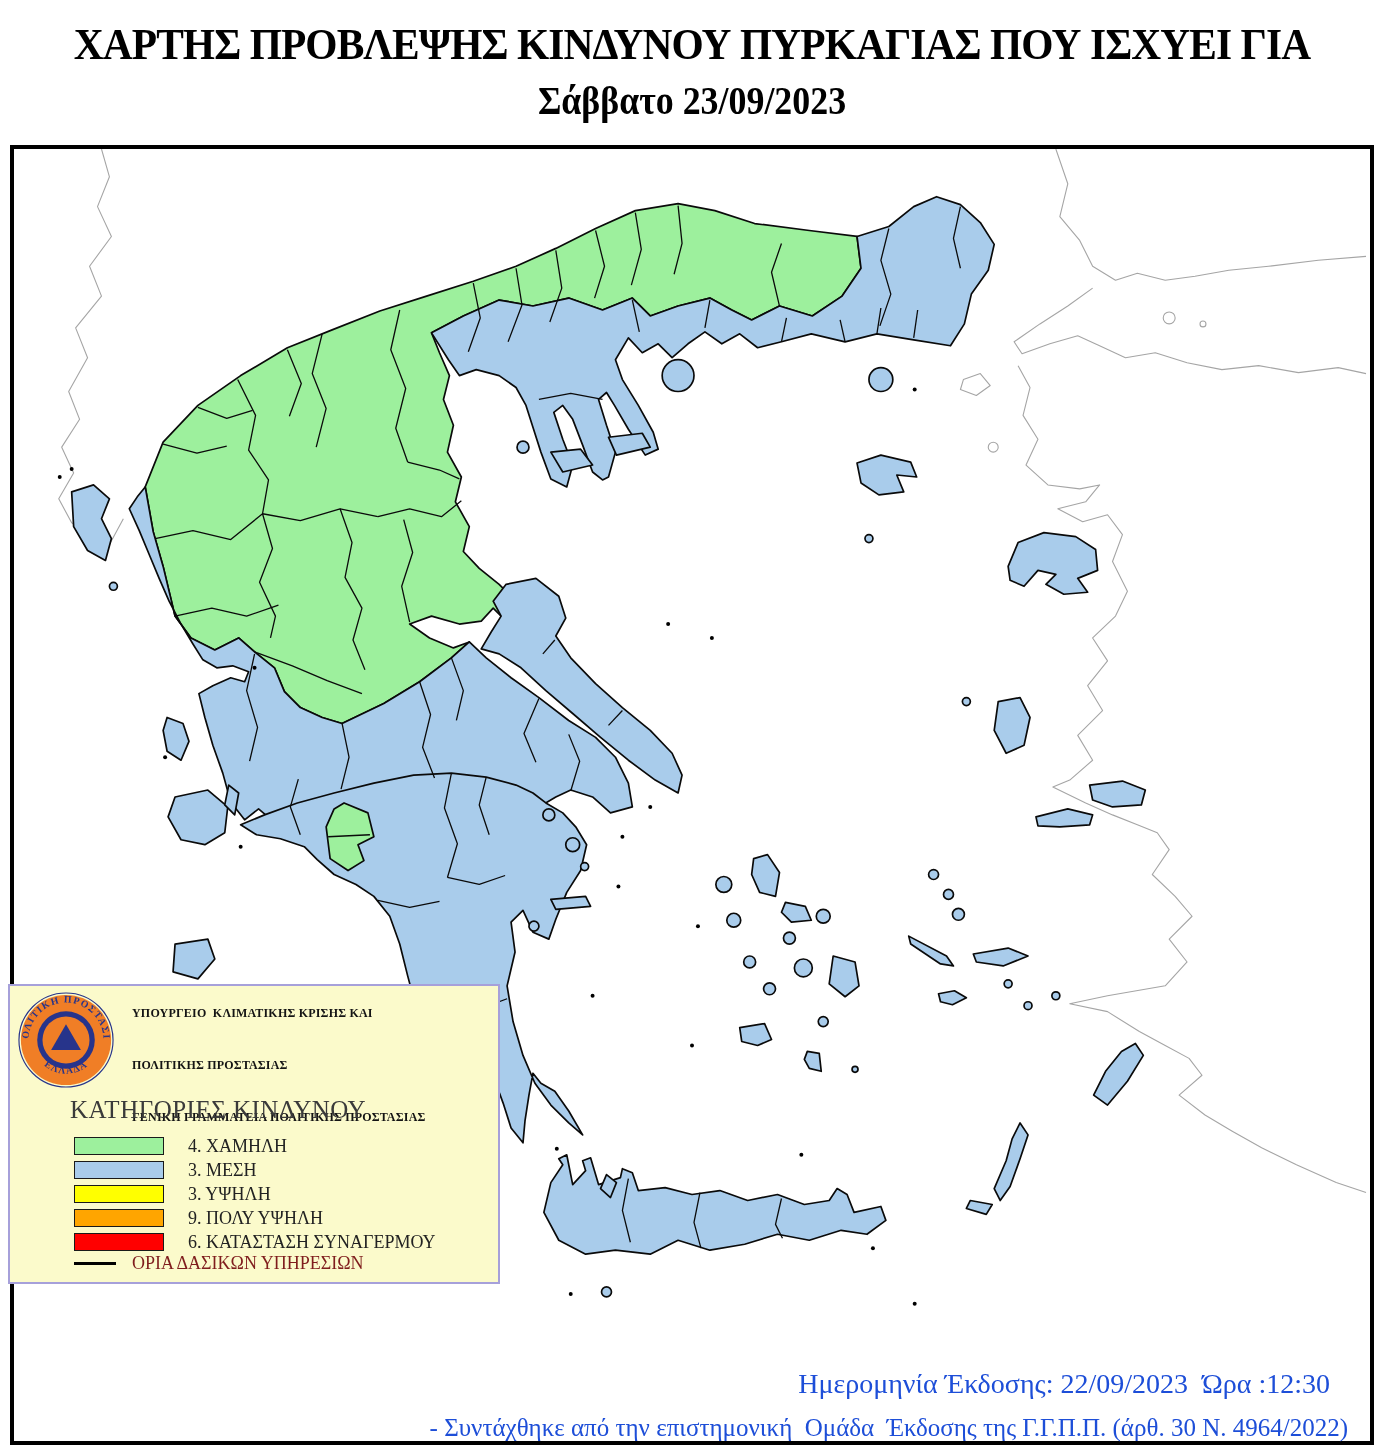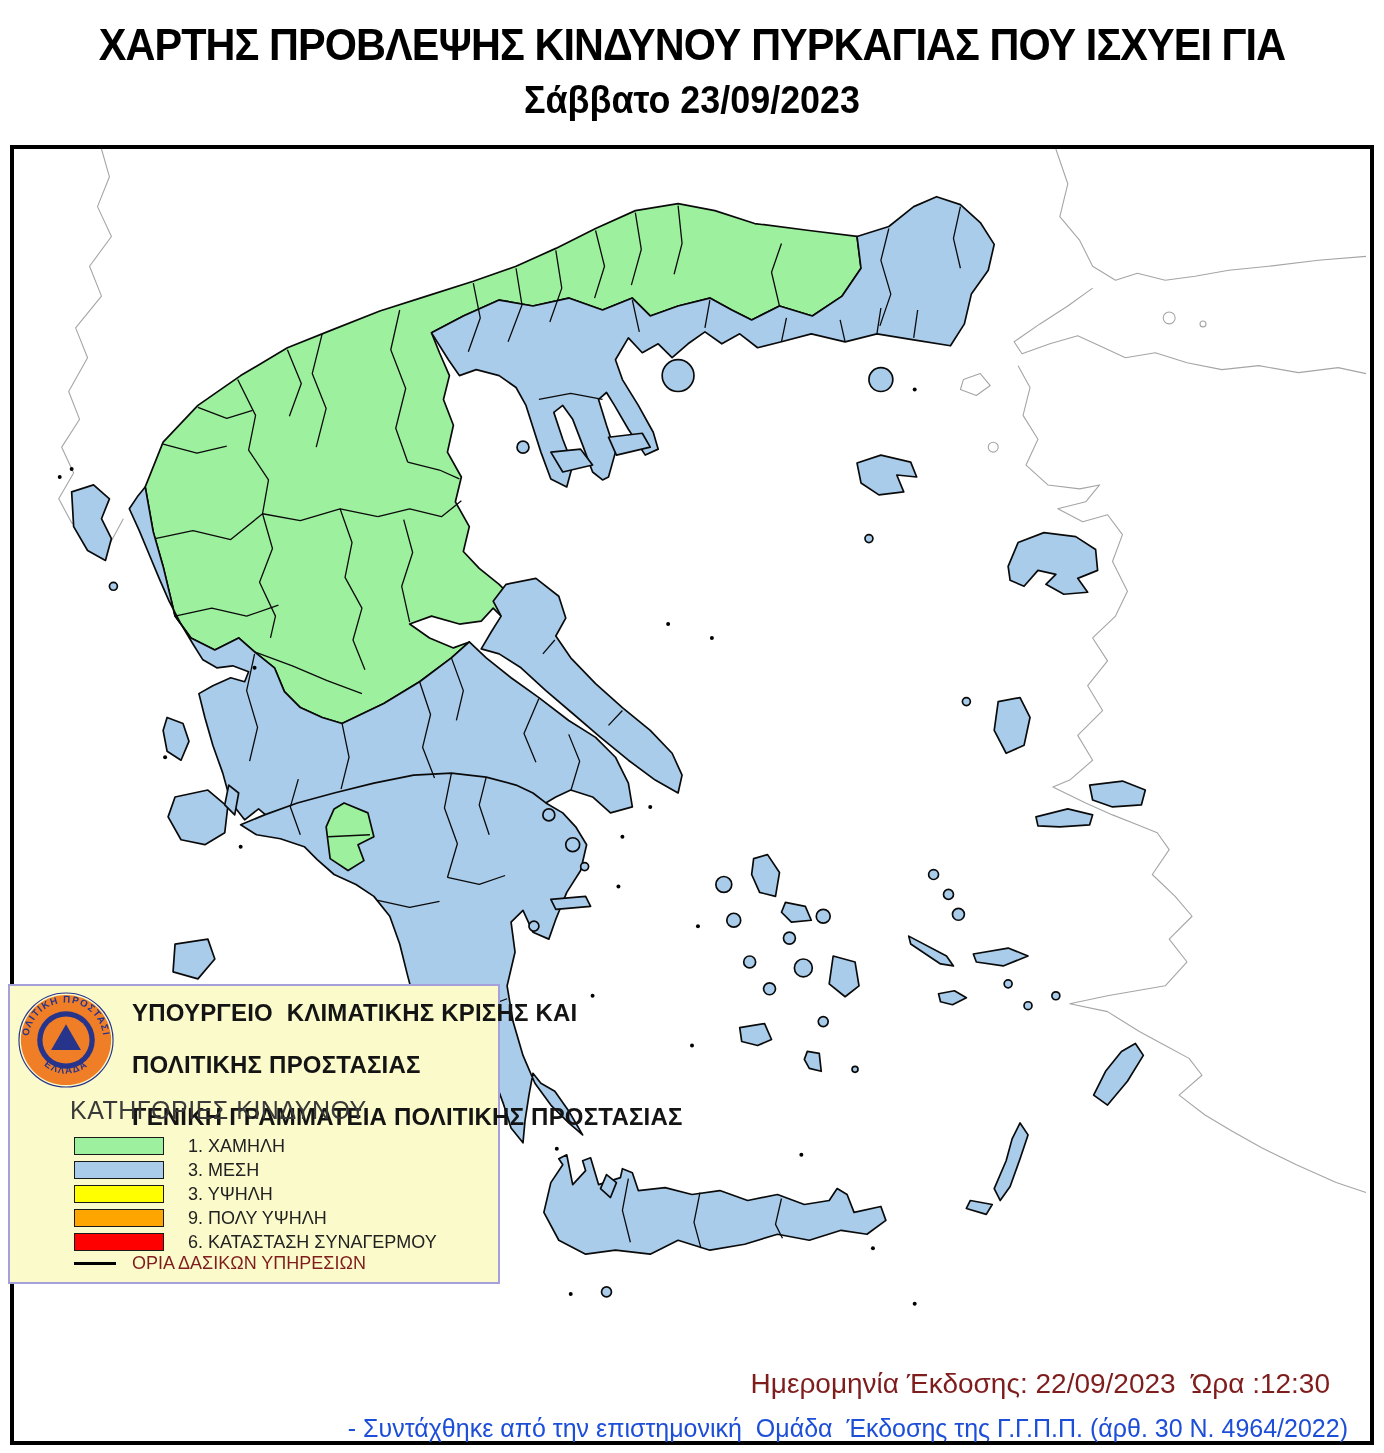--- a/index.html
+++ b/index.html
@@ -1,50 +1,50 @@
 <!DOCTYPE html>
 <html><head>
 <meta charset="utf-8">
 <style>
   html,body{margin:0;padding:0;background:#fff;width:1384px;height:1453px;overflow:hidden;
     font-family:"Liberation Sans","DejaVu Sans",sans-serif;}
-  #page{position:relative;width:1384px;height:1190px;background:#fff;}
+  #page{position:relative;width:1384px;height:1190px;background:#fff;font-family:Liberation Serif, serif;}
 
   
   #title-wrap{position:absolute;top:20px;left:0;width:100%;text-align:center;color:#000;
     transform:scaleX(0.92);transform-origin:50% 0;}
   #title-line1{font-size:45px;font-weight:bold;letter-spacing:-1px;line-height:1.1;}
   #title-line2{font-size:39px;font-weight:bold;margin-top:8px;}
 
   
   #map-frame{position:absolute;left:10px;top:145px;width:1364px;height:1300px;
     border:4px solid #000;box-sizing:border-box;background:#fff;}
   #map-svg{display:block;width:100%;height:100%;}
   .region{stroke:#0a0a0a;stroke-width:1.7;stroke-linejoin:round;}
   .innerline{fill:none;stroke:#0a0a0a;stroke-width:1.3;stroke-linejoin:round;}
   .coast{fill:none;stroke-width:1.1;stroke-linejoin:round;}
   .islet{stroke:none;}
 
   
   #legend{position:absolute;left:8px;top:984px;width:492px;height:300px;
     border:2px solid #a6a0da;box-sizing:border-box;}
   #logo{position:absolute;left:8px;top:6px;width:96px;height:96px;}
-  #ministry{position:absolute;left:122px;top:14px;font-size:24px;font-weight:bold;
+  #ministry{position:absolute;left:122px;top:14px;font-size:12px;font-weight:bold;
     line-height:26px;color:#141414;letter-spacing:0.2px;white-space:pre;}
   #cat-title{position:absolute;left:60px;top:110px;font-size:25px;color:#3a3a3a;letter-spacing:0.5px;}
   #legend-items{position:absolute;left:64px;top:150px;}
   .legend-row{display:flex;align-items:center;margin-bottom:4px;height:20px;}
   .swatch{width:90px;height:18px;border:1px solid #1a1a1a;box-sizing:border-box;}
   .legend-label{margin-left:24px;font-size:18px;color:#222;white-space:pre;}
   #boundary-row{position:absolute;left:64px;top:266px;display:flex;align-items:center;height:22px;}
   #boundary-line{width:42px;height:3px;background:#000;}
   #boundary-label{margin-left:16px;font-size:18px;color:#7f1d1d;}
 
   
-  #issue-line{position:absolute;right:54px;top:1368px;font-size:28px;color:#7f1d1d;white-space:pre;}
+  #issue-line{position:absolute;right:54px;top:1368px;font-size:28px;color:#1d4ed8;white-space:pre;}
   #credit-line{position:absolute;right:36px;top:1414px;font-size:25px;color:#1d4ed8;white-space:pre;}
 
   #logo text{font-weight:bold;letter-spacing:1.3px;}
 </style>
 </head>
 <body>
 
 <div id="page">
 
   <div id="title-wrap">
@@ -249,21 +249,21 @@
 
     <div id="ministry"><span>ΥΠΟΥΡΓΕΙΟ  ΚΛΙΜΑΤΙΚΗΣ ΚΡΙΣΗΣ ΚΑΙ</span><br>
 <span>ΠΟΛΙΤΙΚΗΣ ΠΡΟΣΤΑΣΙΑΣ</span><br>
 <span>ΓΕΝΙΚΗ ΓΡΑΜΜΑΤΕΙΑ ΠΟΛΙΤΙΚΗΣ ΠΡΟΣΤΑΣΙΑΣ</span></div>
 
     <div id="cat-title">ΚΑΤΗΓΟΡΙΕΣ ΚΙΝΔΥΝΟΥ</div>
 
     <div id="legend-items">
       <div class="legend-row">
         <div class="swatch" style="background-color: rgb(157, 240, 157);"></div>
-        <div class="legend-label">1. ΧΑΜΗΛΗ</div>
+        <div class="legend-label">4. ΧΑΜΗΛΗ</div>
       </div>
       <div class="legend-row">
         <div class="swatch" style="background-color: rgb(169, 204, 235);"></div>
         <div class="legend-label">3. ΜΕΣΗ</div>
       </div>
       <div class="legend-row">
         <div class="swatch" style="background-color: rgb(255, 255, 0);"></div>
         <div class="legend-label">3. ΥΨΗΛΗ</div>
       </div>
       <div class="legend-row">

